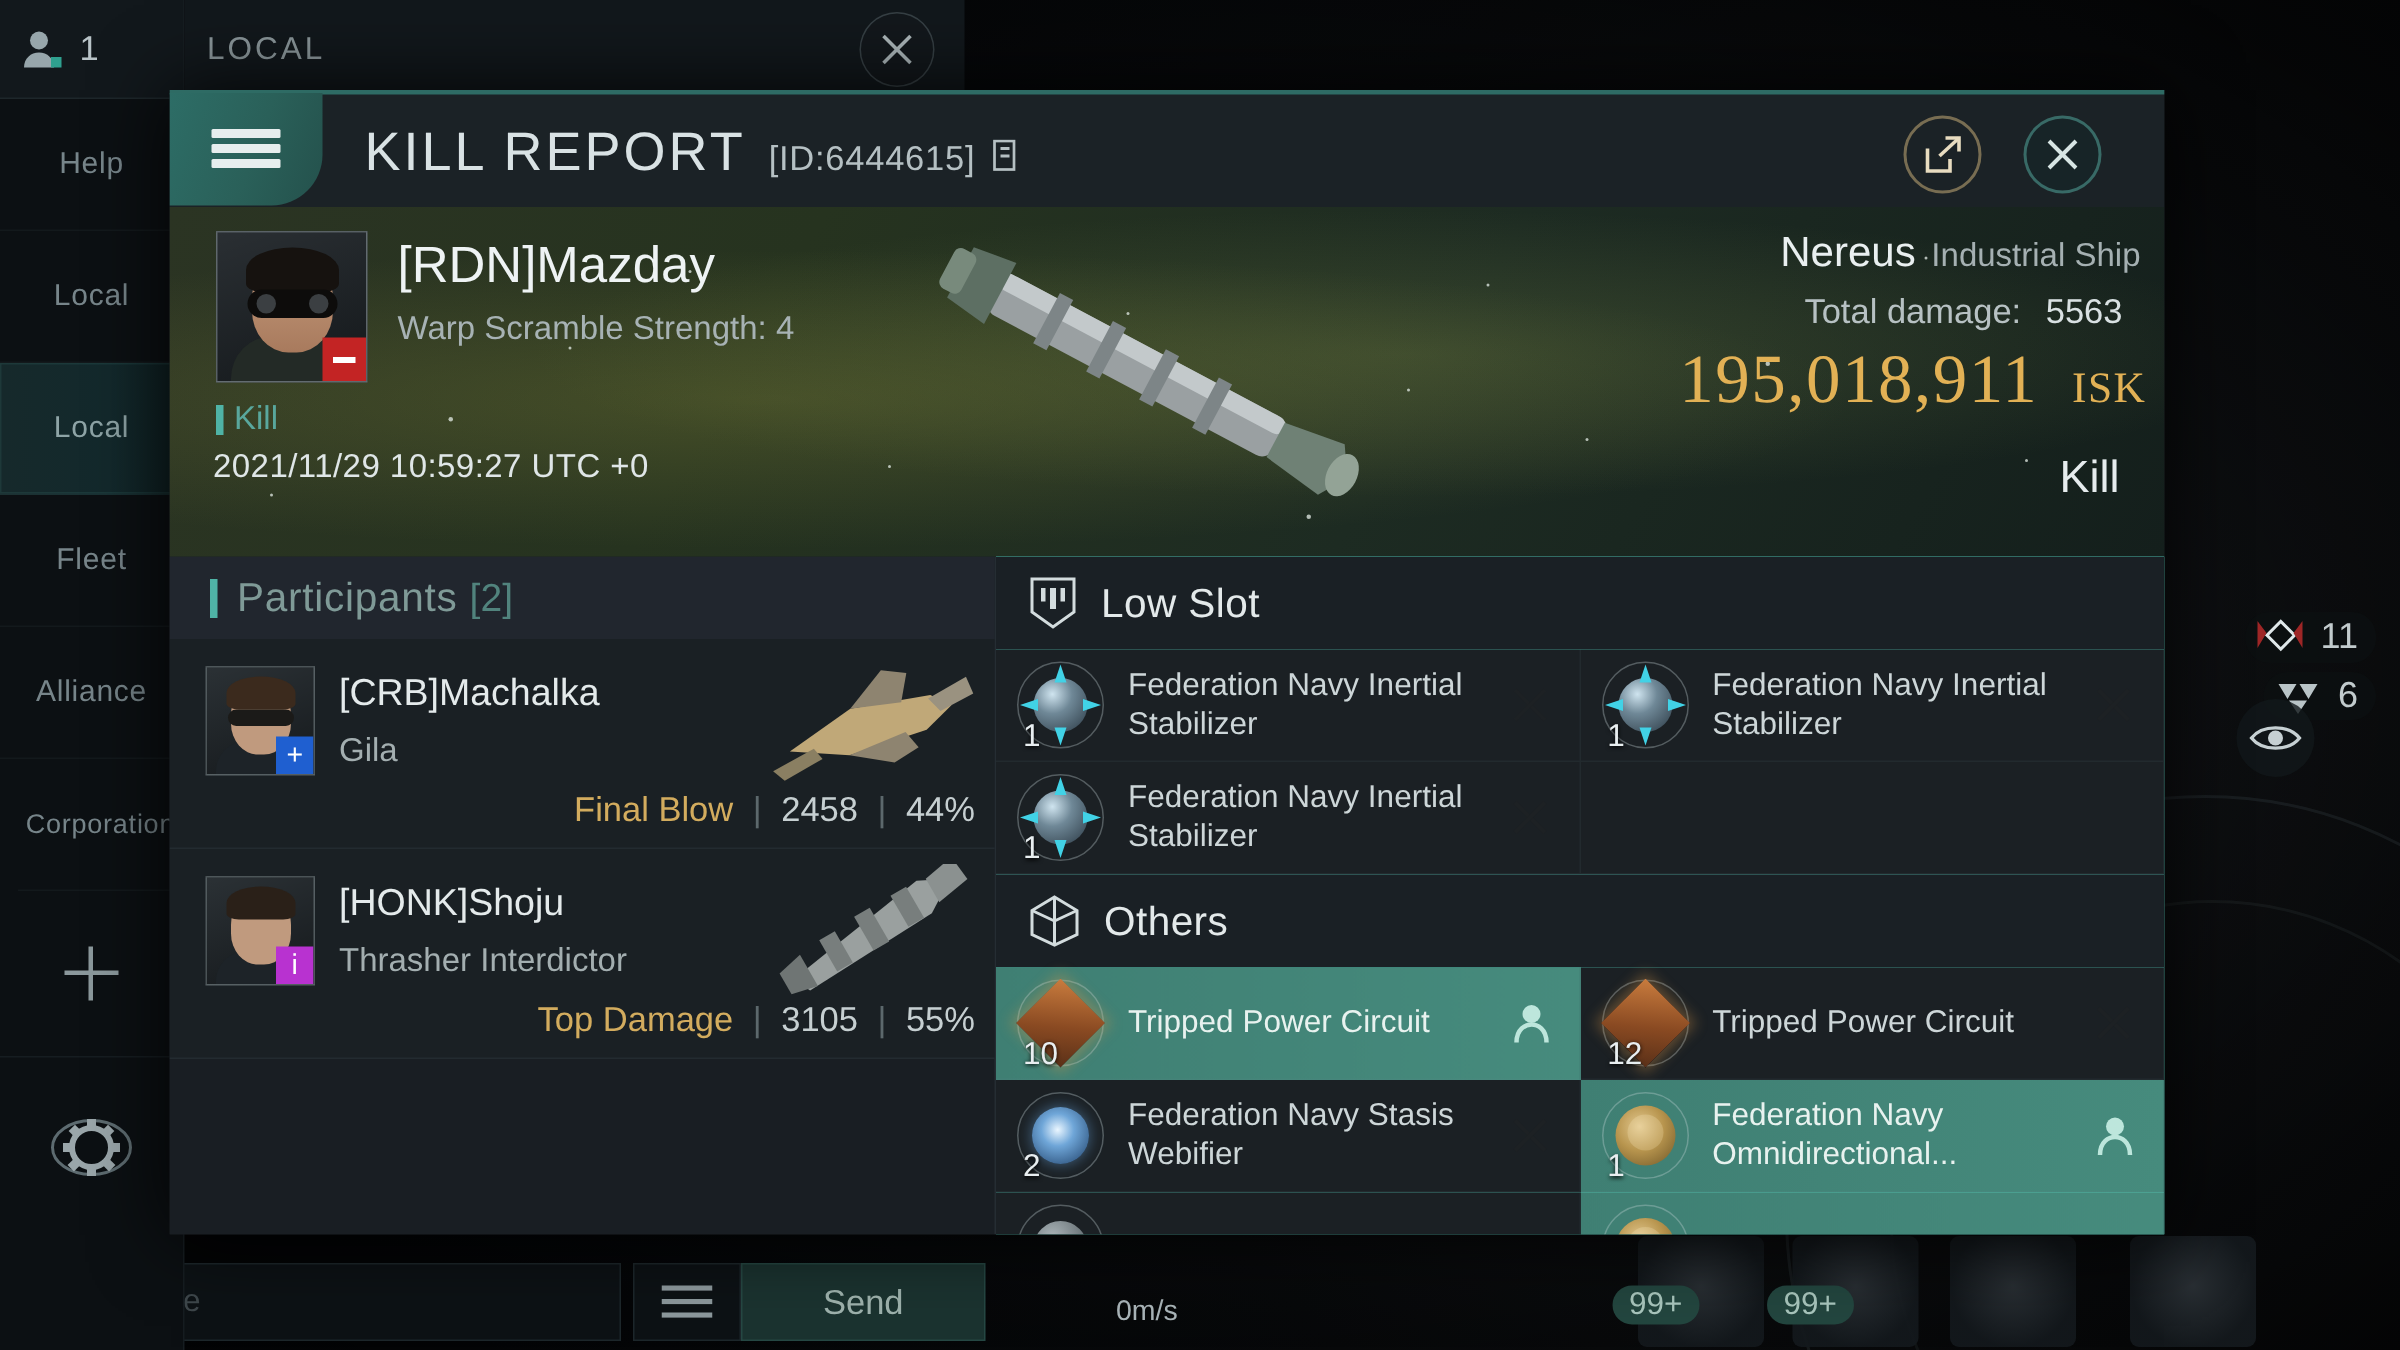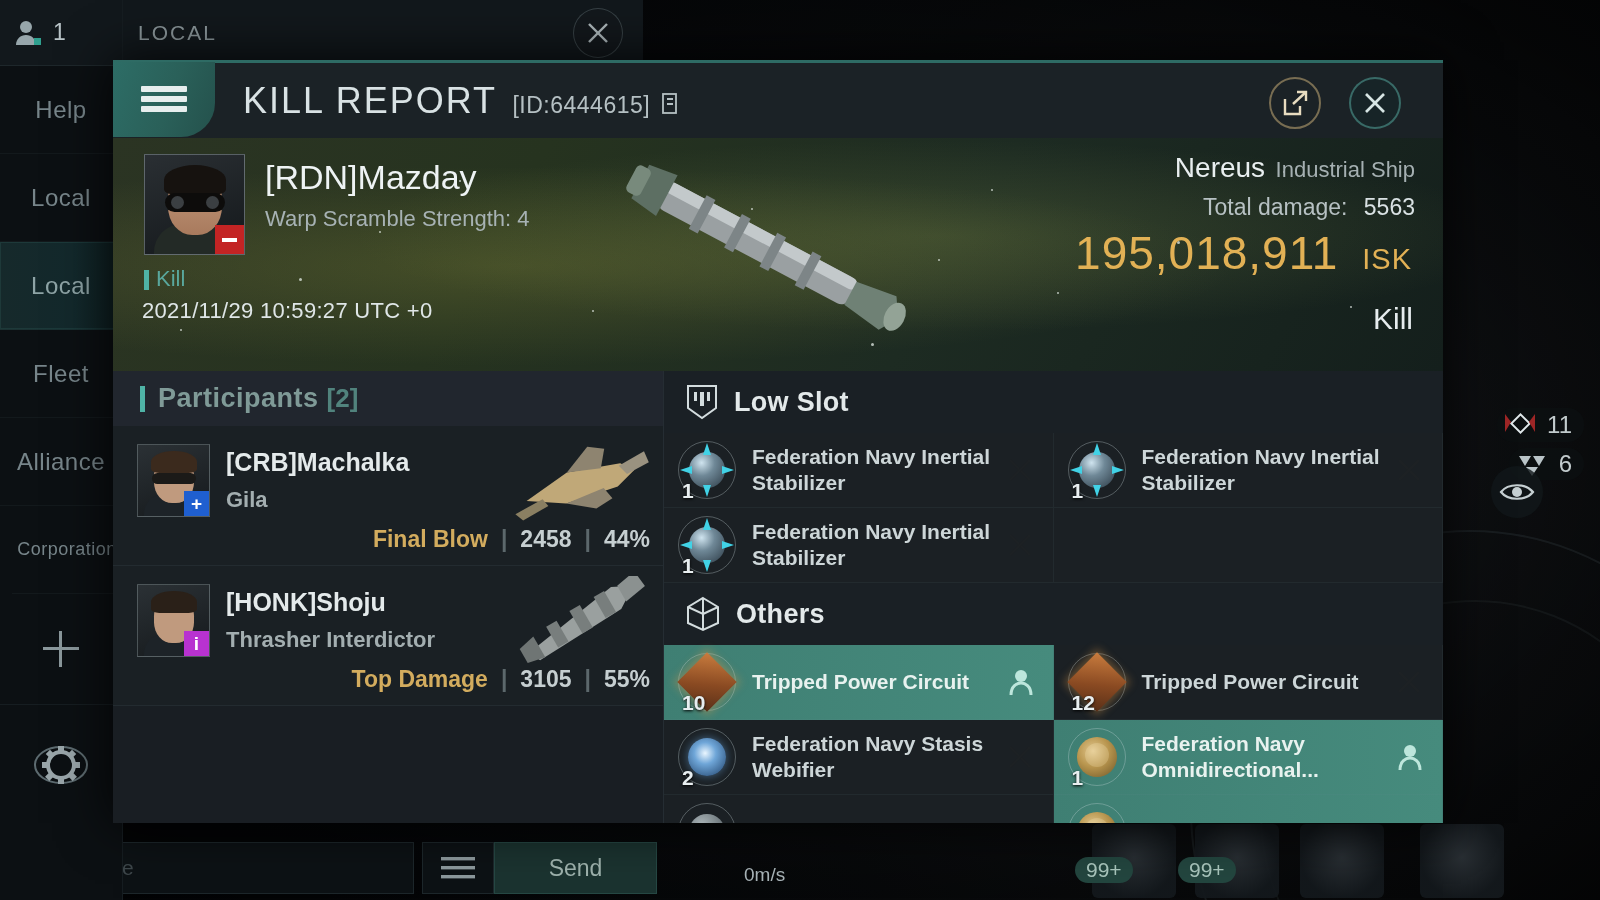--- a/index.html
+++ b/index.html
@@ -21,21 +21,21 @@
   
   .hud-ring { position:absolute; border-radius:50%; border:2px solid rgba(140,165,175,.10); }
 
   
   #sidebar { position:absolute; left:0; top:0; width:123px; height:900px;
      background:#0c1013; border-right:1px solid rgba(120,150,160,.10); z-index:5;}
   .side-top { height:66px; display:flex; align-items:center; gap:9px; padding-left:14px;
      background:#12181c; border-bottom:1px solid rgba(120,150,160,.12); }
   .side-top .cnt { font-size:23px; color:#b9c4c8; font-family:"Liberation Sans",sans-serif;}
   .side-item { height:88px; display:flex; align-items:center; justify-content:center;
-     font-size:24px; color:#77858a; border-bottom:1px solid rgba(120,150,160,.07);
+     font-size:20px; color:#77858a; border-bottom:1px solid rgba(120,150,160,.07);
      letter-spacing:.5px; cursor:pointer; }
   .side-item.sel { background:linear-gradient(90deg,#16292b,#13292c 60%,#0f2022);
      color:#8ea4a6; box-shadow:inset 0 0 0 1px rgba(90,170,165,.12); }
   .side-plus { height:110px; display:flex; align-items:center; justify-content:center; }
   .side-gear { height:120px; display:flex; align-items:center; justify-content:center;
      border-top:1px solid rgba(120,150,160,.10); }
 
   
   #chat-top { position:absolute; left:123px; top:0; width:520px; height:66px;
      background:#12181c; display:flex; align-items:center; z-index:4;
@@ -131,32 +131,32 @@
   #victim-sub  { position:absolute; left:152px; top:68px; font-size:22px; color:#a7b2b4; }
   #kill-tag    { position:absolute; left:31px; top:128px; font-size:22px; color:#59a79d;
       padding-left:12px; }
   #kill-tag:before{ content:""; position:absolute; left:0; top:4px; width:5px; height:20px;
       background:#4fb3a6;}
   #victim-time { position:absolute; left:29px; top:160px; font-size:22px; color:#dfe6e7; letter-spacing:.3px;}
   #victim-loc  { position:absolute; left:29px; top:195px; font-size:21px; color:#aab4b6;}
 
   #ship-art { position:absolute; left:480px; top:0px; width:380px; height:233px; }
 
-  #ship-name-row { position:absolute; right:28px; top:14px; text-align:center; }
+  #ship-name-row { position:absolute; right:16px; top:14px; text-align:center; }
   #ship-name { font-size:28px; color:#e9eff0; }
   #ship-class{ font-size:22px; color:#a5b0b2; margin-left:6px;}
   #total-dmg-row { position:absolute; right:28px; top:56px; font-size:23px; color:#b7c1c3;}
   #total-dmg-row .v { color:#d9e1e3; margin-left:10px;}
-  #isk-row { position:absolute; right:31px; top:88px; color:#e2b155;
-     font-size:46px; letter-spacing:1px; }
+  #isk-row { position:absolute; right:12px; top:88px; color:#e2b155;
+     font-size:46px; letter-spacing:1px;font-family:Liberation Serif, serif; }
   #isk-row .unit { font-size:29px; margin-left:10px; }
   #kill-word { position:absolute; right:30px; top:164px; font-size:30px; color:#e6ecee;}
 
   
-  #body { display:flex; height:452px;font-weight:bold; }
+  #body { display:flex; height:452px; }
 
   #participants-panel { width:551px; background:#191e23;
      border-right:1px solid rgba(120,150,160,.13); }
   .panel-head { height:55px; display:flex; align-items:center; background:#21262e;
       padding-left:27px; }
   .panel-head .bar { width:5px; height:26px; background:#4fb3a6; margin-right:13px;}
   .panel-head .tt { font-size:27px; color:#7f9a97; letter-spacing:.5px;}
   .panel-head .cnt { font-size:26px; color:#51837d; margin-left:8px;}
 
   .participant { position:relative; height:140px; border-bottom:1px solid rgba(120,150,160,.10);

